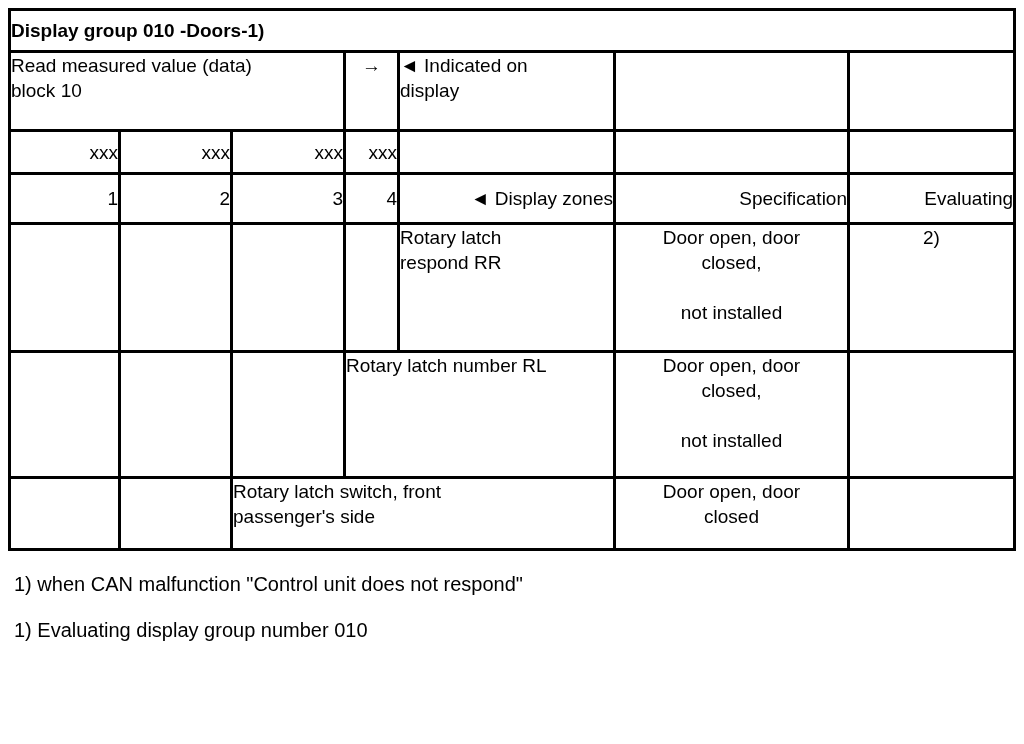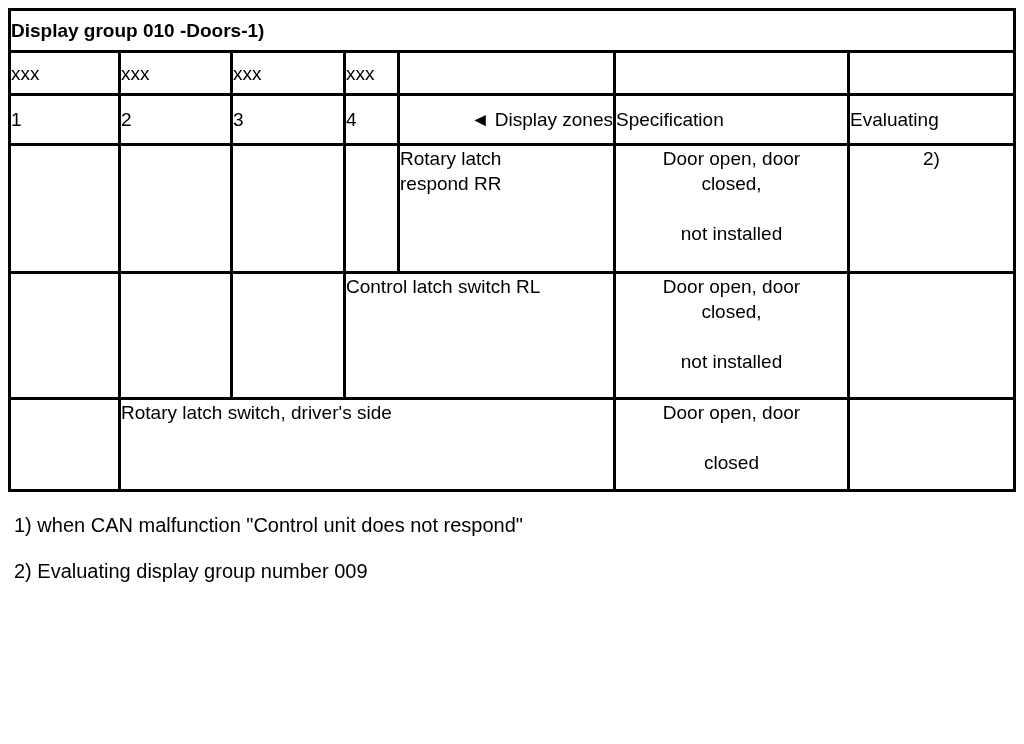--- a/index.html
+++ b/index.html
@@ -26,21 +26,21 @@
   td.title-cell {
     font-weight:bold;
     font-size:21px;
     text-align:left;
     vertical-align:middle;
     padding:2px 4px 2px 8px;
     white-space:nowrap;
   }
   td.left-top  { text-align:left;   vertical-align:top; padding:6px 6px 4px 9px; }
   td.ctr-top   { text-align:center; vertical-align:top; padding:6px 2px 4px 2px; }
-  td.ctr-mid   { text-align:left; vertical-align:middle; padding:2px; }
+  td.ctr-mid   { text-align:right; vertical-align:middle; padding:2px; }
   td.left-mid  { text-align:right;   vertical-align:middle; padding:2px 2px 2px 9px; }
   tr.h-title { height:42px; }
   tr.h-r2    { height:79px; }
   tr.h-xxx   { height:43px; }
   tr.h-hdr   { height:50px; }
   tr.h-rr    { height:128px; }
   tr.h-rl    { height:126px; }
   tr.h-pass  { height:72px; }
   tr.h-drv   { height:92px; }
   .footnotes { margin:21px 0 0 6px; }
@@ -64,20 +64,29 @@
       <col style="width:216px">
       <col style="width:234px">
       <col style="width:166px">
     </colgroup>
 
     <tbody>
         <tr class="h-title">
       <td colspan="7" class="title-cell">Display group 010 -Doors-1)</td>
     </tr>
 
+    <tr class="h-r2">
+      <td colspan="3" class="left-top">Read measured value (data)
+block 10</td>
+      <td class="ctr-top"><span>→</span></td>
+      <td class="left-top">◄ Indicated on
+display</td>
+      <td></td>
+      <td></td>
+    </tr>
 
     <tr class="h-xxx">
       <td class="ctr-mid">xxx</td>
       <td class="ctr-mid">xxx</td>
       <td class="ctr-mid">xxx</td>
       <td class="ctr-mid">xxx</td>
       <td></td>
       <td></td>
       <td></td>
     </tr>
@@ -103,37 +112,38 @@
 closed,
 
 not installed</td>
       <td class="ctr-top">2)</td>
     </tr>
 
     <tr class="h-rl">
       <td></td>
       <td></td>
       <td></td>
-      <td colspan="2" class="left-top">Control latch switch RL</td>
+      <td colspan="2" class="left-top">Rotary latch number RL</td>
       <td class="ctr-top">Door open, door
 closed,
 
 not installed</td>
       <td class="ctr-top"></td>
     </tr>
 
-
-    <tr class="h-drv">
+    <tr class="h-pass">
       <td></td>
-      <td colspan="4" class="left-top">Rotary latch switch, driver's side</td>
+      <td></td>
+      <td colspan="3" class="left-top">Rotary latch switch, front
+passenger's side</td>
       <td class="ctr-top">Door open, door
-
 closed</td>
       <td class="ctr-top"></td>
     </tr>
+
   </tbody>
     </table>
 
   <div class="footnotes">
     <div class="footnote">1) when CAN malfunction "Control unit does not respond"</div>
-    <div class="footnote">2) Evaluating display group number 009</div>
+    <div class="footnote">1) Evaluating display group number 010</div>
   </div>
 </div>
 
 </body></html>

